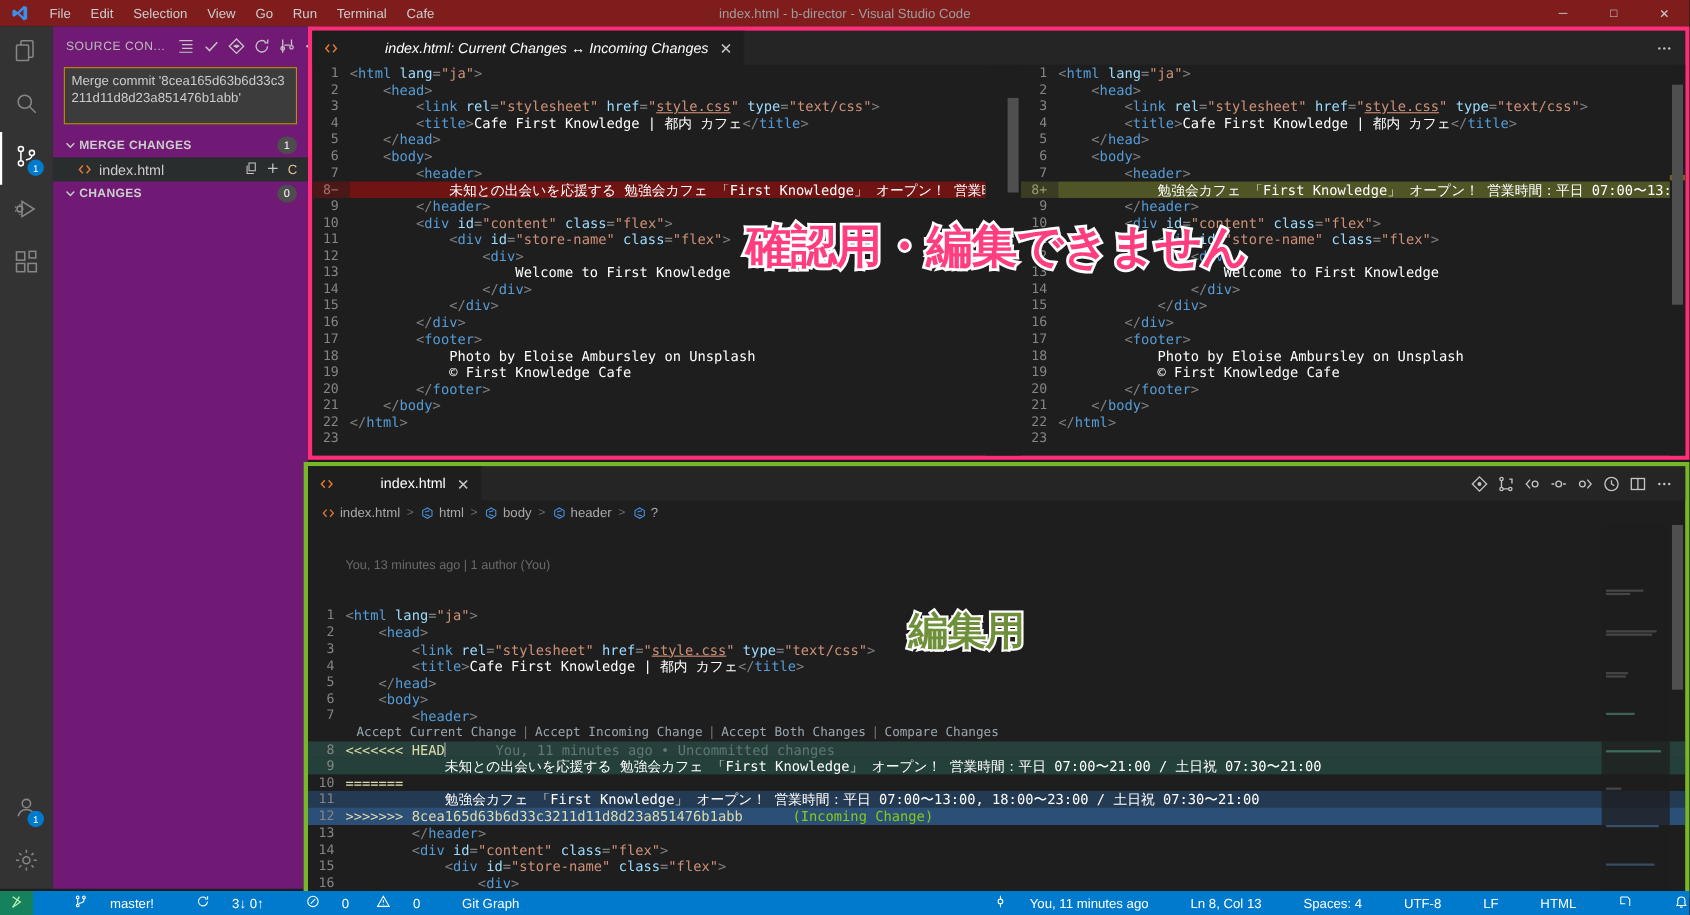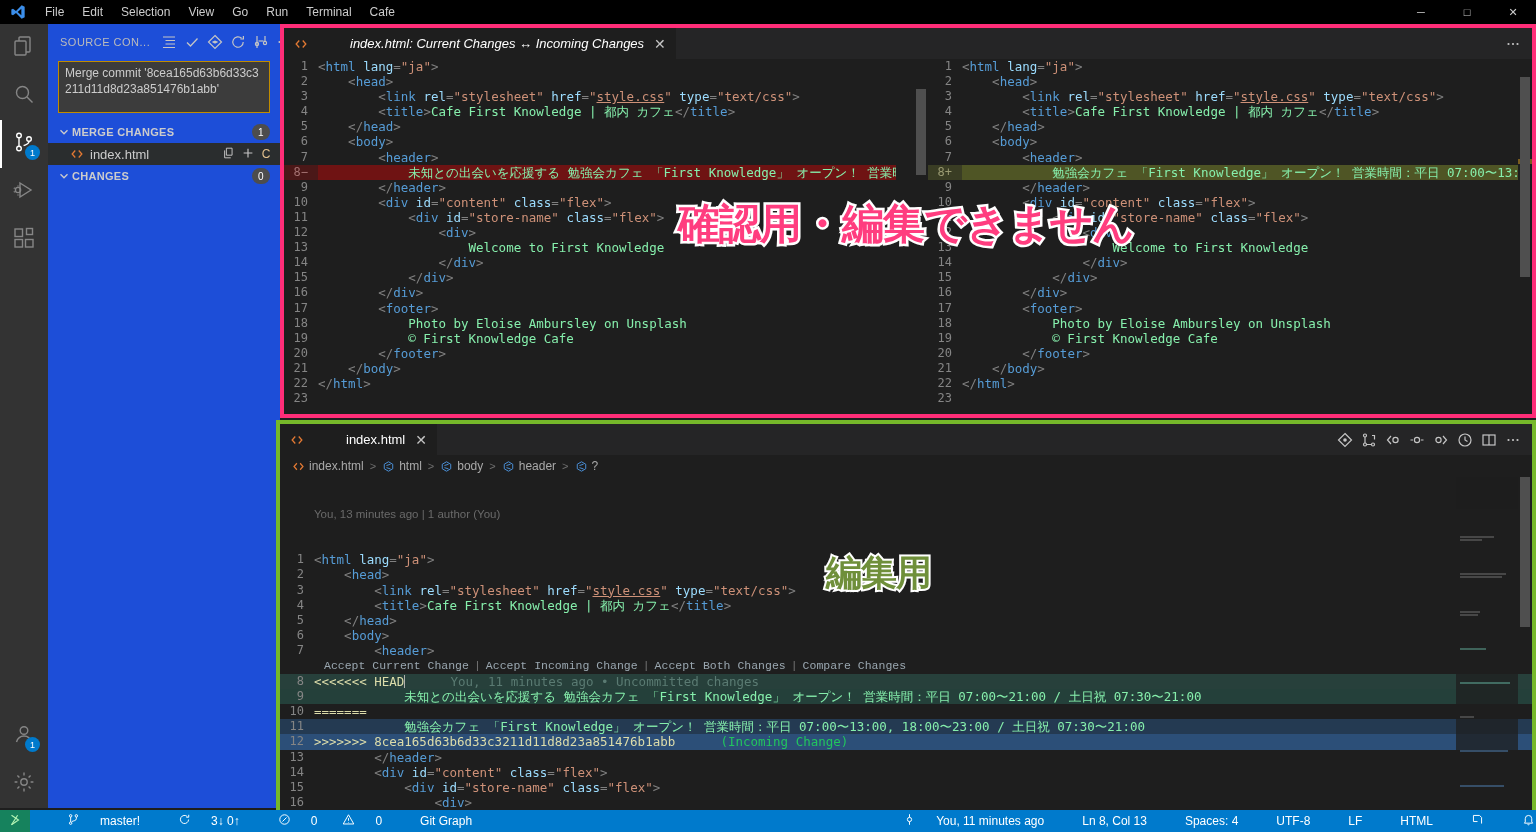--- a/index.html
+++ b/index.html
@@ -8,21 +8,21 @@
     background: #1e1e1e;
     font-family: "Liberation Sans", sans-serif;
     overflow: hidden;
     -webkit-font-smoothing: antialiased;
   }
   .app { position: relative; width: 1536px; height: 832px; }
 
   
   .titlebar {
     position: absolute; top: 0; left: 0; width: 1536px; height: 24px;
-    background: #000000; display: flex; align-items: center;
+    background: #7f1d1d; display: flex; align-items: center;
     color: #cccccc; font-size: 12px;
   }
   .vscode-logo { width: 36px; display: flex; justify-content: center; align-items: center; }
   .vscode-logo svg { width: 16px; height: 16px; }
   .menu { display: flex; align-items: center; gap: 0; }
   .menu-item { padding: 0 9px; line-height: 24px; font-size: 12px; color: #cccccc; cursor: default; }
   .title-center {
     position: absolute; left: 0; right: 0; text-align: center;
     font-size: 12px; color: #9d9d9d; pointer-events: none;
   }
@@ -46,21 +46,21 @@
     position: absolute; right: 8px; bottom: 8px; min-width: 15px; height: 15px;
     background: #007acc; color: #fff; border-radius: 8px; font-size: 9px;
     display: flex; align-items: center; justify-content: center; padding: 0 3px;
     font-family: "Liberation Sans", sans-serif;
   }
   .act-spacer { flex: 1; }
 
   
   .sidebar {
     position: absolute; top: 24px; left: 48px; width: 232px; height: 784px;
-    background: #1d4ed8; color: #cccccc;
+    background: #701a75; color: #cccccc;
   }
   .sidebar-header {
     height: 35px; display: flex; align-items: center; padding: 0 8px 0 12px; gap: 2px;
   }
   .sidebar-title { font-size: 11px; letter-spacing: .5px; color: #bbbbbb; flex: 0 0 auto; margin-right: 6px;}
   .sc-actions { display: flex; align-items: center; gap: 1px; }
   .sc-act { width: 22px; height: 22px; display: flex; align-items: center; justify-content: center;
             color: #c5c5c5; }
   .sc-act svg { width: 16px; height: 16px; }
   .commit-box {
@@ -127,21 +127,21 @@
   .row-del .ln-no { color: #a37070; }
   .row-add { background: #3a3d24; }
   .row-add .ln-no { color: #9a9a72; }
   .chg-del { background: #6f1313; }
   .chg-add { background: #4f5525; }
 
   
   .t-tag   { color: #569cd6; }
   .t-attr  { color: #9cdcfe; }
   .t-str   { color: #ce9178; }
-  .t-txt   { color: #86efac; }
+  .t-txt   { color: #ffffff; }
   .t-punc  { color: #808080; }
   .t-link  { color: #ce9178; text-decoration: underline; }
 
   
   .ovr {
     position: absolute; right: 0; top: 0; width: 14px; height: 100%;
     background: #1e1e1e;
   }
   .ovr-mark { position: absolute; left: 0; width: 14px; }
   .scroll-thumb { position: absolute; right: 0; width: 10px; background: #4f4f4f; border-radius: 0; }
@@ -159,32 +159,32 @@
   .bc-sep { color: #6f6f6f; padding: 0 2px; font-size: 11px; }
   .bc-icon-file { color: #e37933; display:flex; }
   .bc-icon-file svg { width: 13px; height: 13px; }
   .bc-icon-sym { color: #4a90d9; display:flex; }
   .bc-icon-sym svg { width: 13px; height: 13px; }
 
   .edit-body { position: relative; height: 337px; overflow: hidden; }
   .blame { color: #6a6a6a; font-size: 11.5px; font-family: "Liberation Sans", sans-serif; }
   .codelens {
     height: 16px; display: flex; align-items: center; padding-left: 44px;
-    font-size: 11.5px; color: #999999; gap: 0; font-family: Liberation Mono, monospace;
+    font-size: 11.5px; color: #999999; gap: 0;
   }
   .cl-link { color: #9aa7b0; }
   .cl-pipe { color: #777; padding: 0 5px; }
 
   .row-current-hdr { background: #27403b; }
   .row-current { background: #24403a; }
   .row-incoming-hdr { background: #2c4f78; }
   .row-incoming { background: #243a52; }
   .conf-hdr-text { color: #dcdcaa; }
   .conf-ghost { color: #5a7a72; font-style: normal; }
-  .conf-ghost-blue { color: #22c55e; }
+  .conf-ghost-blue { color: #84cc16; }
   .cursor-bar { display:inline-block; width:1px; height:13px; background:#aeafad; vertical-align:-2px; }
 
   .minimap {
     position: absolute; right: 14px; top: 0; width: 62px; height: 100%;
     background: #1e1e1e; opacity: .75; padding-top: 28px;
   }
   .mm-line { height: 2px; margin: 1px 0 1px 4px; background: #555; }
 
   
   .statusbar {
@@ -229,20 +229,21 @@
     <div class="menu">
       <div class="menu-item">File</div>
       <div class="menu-item">Edit</div>
       <div class="menu-item">Selection</div>
       <div class="menu-item">View</div>
       <div class="menu-item">Go</div>
       <div class="menu-item">Run</div>
       <div class="menu-item">Terminal</div>
       <div class="menu-item">Cafe</div>
     </div>
+    <div class="title-center">index.html - b-director - Visual Studio Code</div>
     <div class="win-controls">
       <div class="win-btn">─</div>
       <div class="win-btn">□</div>
       <div class="win-btn close">✕</div>
     </div>
   </div>
 
   <div class="activitybar">
     <div class="act-icon">
       <span>

